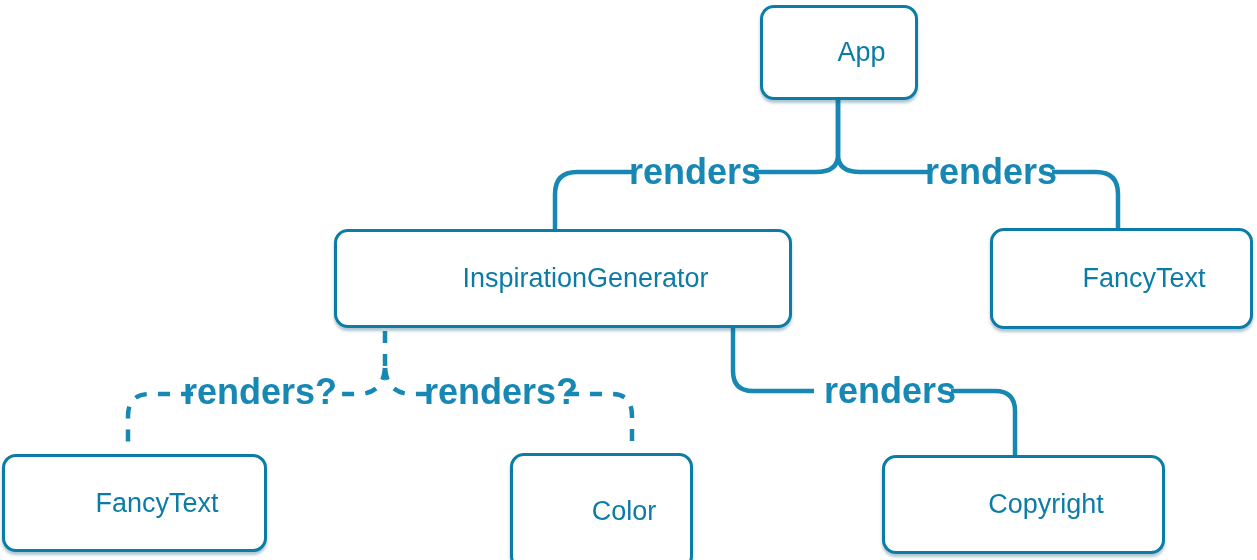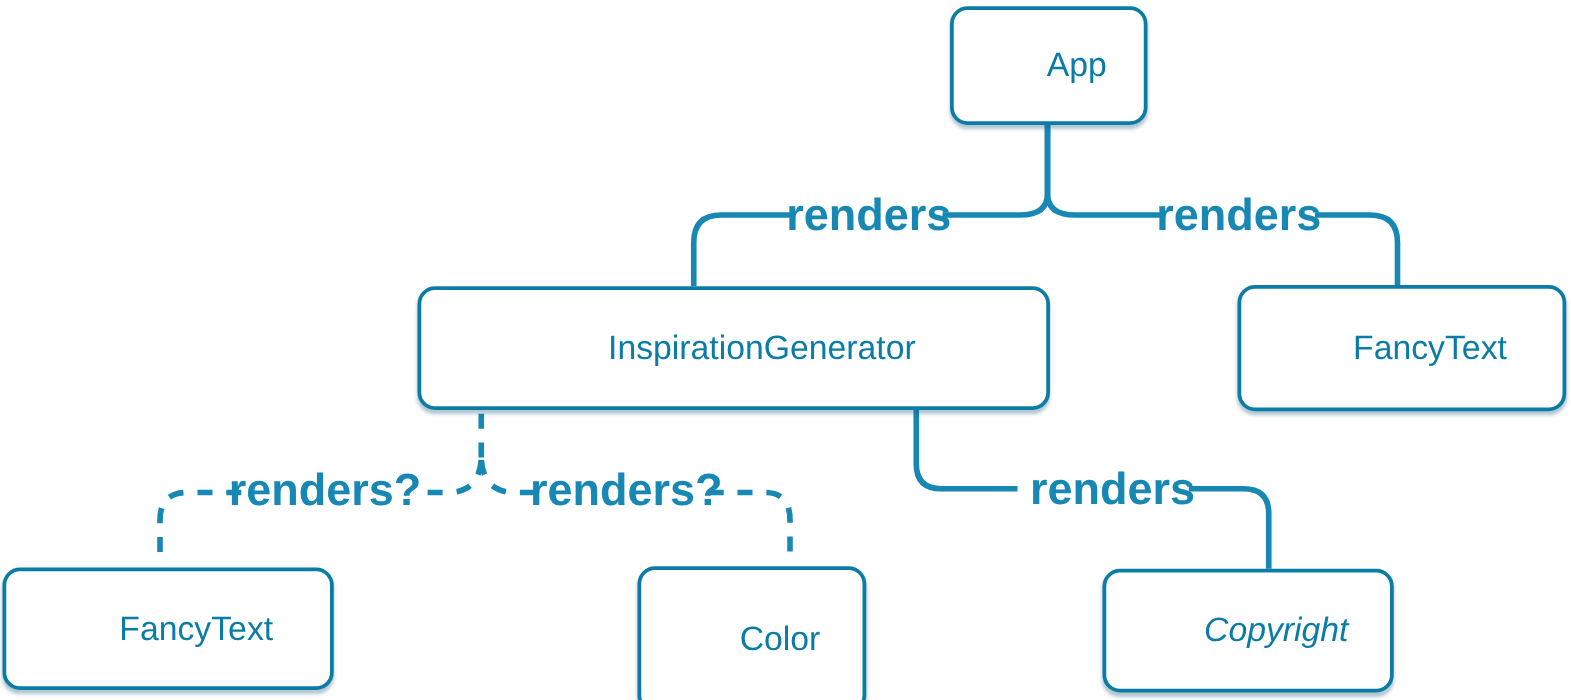--- a/index.html
+++ b/index.html
@@ -34,25 +34,25 @@
     background: #ffffff;
     border: 3px solid var(--node-border, #0b7ca6);
     border-radius: 14px;
     color: var(--node-text, #0b7ca6);
     font-size: 27px;
     box-shadow: 0 3px 3px rgba(30, 90, 120, 0.35);
     white-space: nowrap;
     padding-left: 45px;
   }
   .node-app        { left: 760px; top: 5px;   width: 158px; height: 95px; }
-  .node-insp       { left: 334px; top: 229px; width: 506px; height: 99px; }
+  .node-insp       { left: 334px; top: 229px; width: 458px; height: 99px; }
   .node-fancy-top  { left: 990px; top: 228px; width: 263px; height: 101px; }
   .node-fancy-bot  { left: 2px;   top: 454px; width: 265px; height: 98px; }
   .node-color      { left: 510px; top: 453px; width: 183px; height: 117px; }
-  .node-copyright  { left: 882px; top: 455px; width: 233px; height: 99px; font-style: italic; }
+  .node-copyright  { left: 882px; top: 455px; width: 283px; height: 99px; }
   .edge-label {
     position: absolute;
     transform: translate(-50%, -50%);
     color: var(--label-text, #1787b3);
     font-weight: bold;
     font-size: 36px;
     white-space: nowrap;
   }
   .label-renders-left      { left: 695px;  top: 172px; }
   .label-renders-right     { left: 991px;  top: 172px; }

